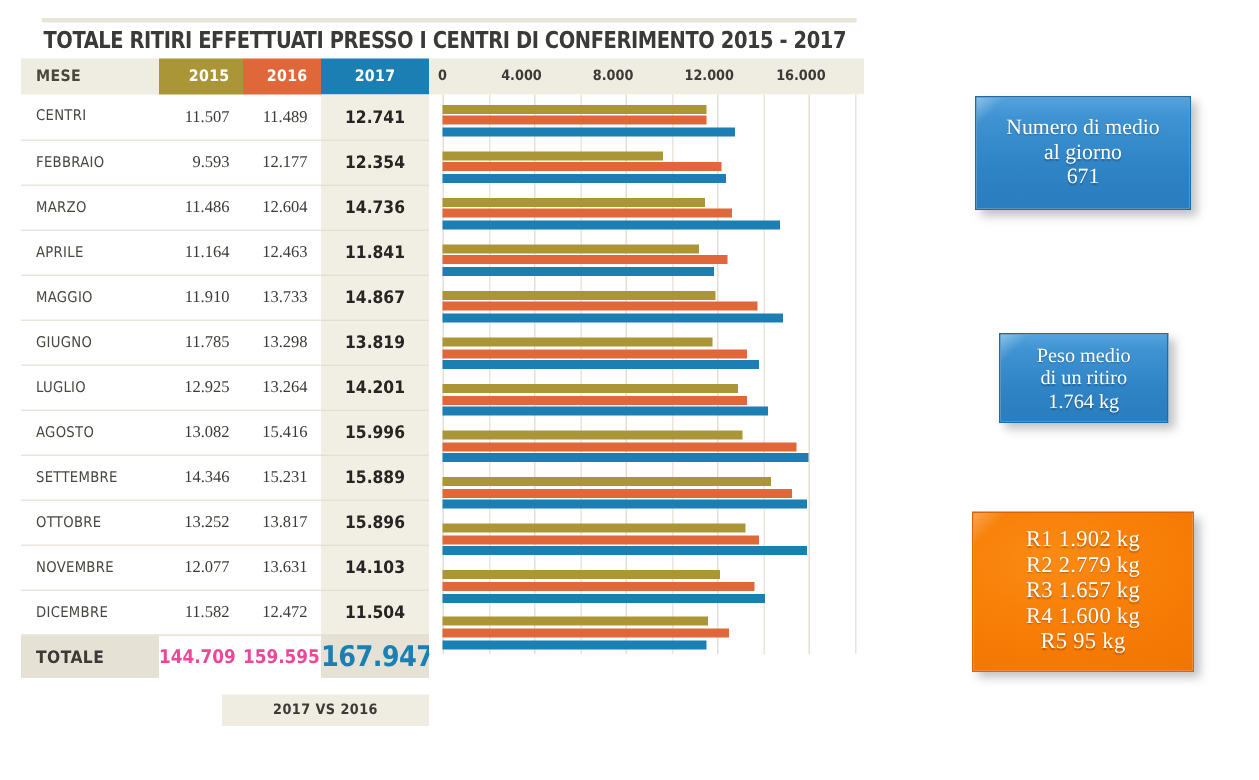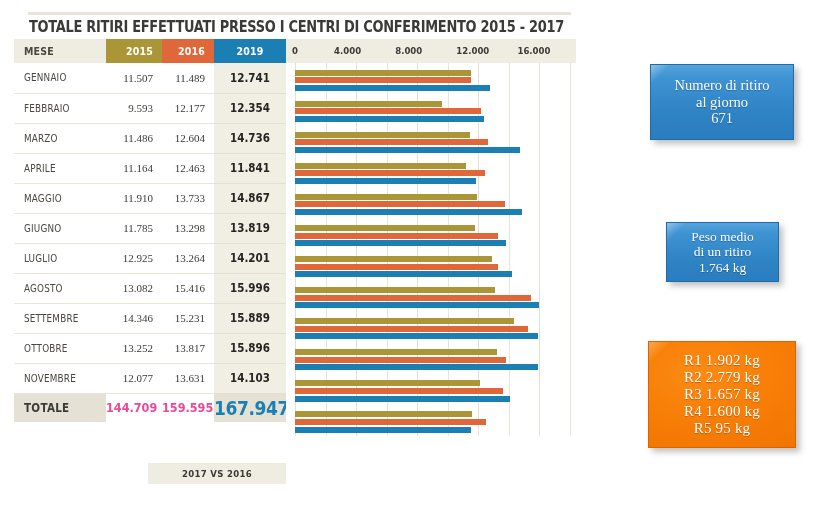--- a/index.html
+++ b/index.html
@@ -129,26 +129,26 @@
 
 <div id="title">TOTALE RITIRI EFFETTUATI PRESSO I CENTRI DI CONFERIMENTO 2015 - 2017</div>
 
 <div id="table-wrap">
   <table class="tbl">
     <thead>
       <tr class="hrow">
         <th class="h-mese">MESE</th>
         <th class="h-2015">2015</th>
         <th class="h-2016">2016</th>
-        <th class="h-2017">2019</th>
+        <th class="h-2017">2017</th>
       </tr>
     </thead>
     <tbody id="tbody">
         <tr class="drow">
-          <td class="c-mese">GENNAIO</td>
+          <td class="c-mese">CENTRI</td>
           <td class="c-v">11.507</td>
           <td class="c-v">11.489</td>
           <td class="c-hi">12.741</td>
         </tr>
         <tr class="drow">
           <td class="c-mese">FEBBRAIO</td>
           <td class="c-v">9.593</td>
           <td class="c-v">12.177</td>
           <td class="c-hi">12.354</td>
         </tr>
@@ -198,20 +198,26 @@
           <td class="c-mese">OTTOBRE</td>
           <td class="c-v">13.252</td>
           <td class="c-v">13.817</td>
           <td class="c-hi">15.896</td>
         </tr>
         <tr class="drow">
           <td class="c-mese">NOVEMBRE</td>
           <td class="c-v">12.077</td>
           <td class="c-v">13.631</td>
           <td class="c-hi">14.103</td>
+        </tr>
+        <tr class="drow">
+          <td class="c-mese">DICEMBRE</td>
+          <td class="c-v">11.582</td>
+          <td class="c-v">12.472</td>
+          <td class="c-hi">11.504</td>
         </tr>
       </tbody>
     <tfoot>
       <tr class="trow">
         <td class="t-mese">TOTALE</td>
         <td class="t-v">144.709</td>
         <td class="t-v">159.595</td>
         <td class="t-hi">167.947</td>
       </tr>
     </tfoot>
@@ -297,21 +303,21 @@
       </div>
       <div class="bargroup" style="top: 341.917px; height: 31.0833px;">
         <div class="bar y2015" style="width: 176.947px; top: 6.5px;"></div>
         <div class="bar y2016" style="width: 190.544px; top: 14.1px;"></div>
         <div class="bar y2017" style="width: 175.756px; top: 21.7px;"></div>
       </div>
     </div>
 </div>
 
 <div class="infobox blue-box" id="box-ritiri">
-    <div class="ln">Numero di ritiro</div>
+    <div class="ln">Numero di medio</div>
     <div class="ln">al giorno</div>
     <div class="ln">671</div>
   </div>
 <div class="infobox blue-box" id="box-peso">
     <div class="ln">Peso medio</div>
     <div class="ln">di un ritiro</div>
     <div class="ln">1.764 kg</div>
   </div>
 <div class="infobox orange-box" id="box-erre">
     <div class="ln">R1 1.902 kg</div>

